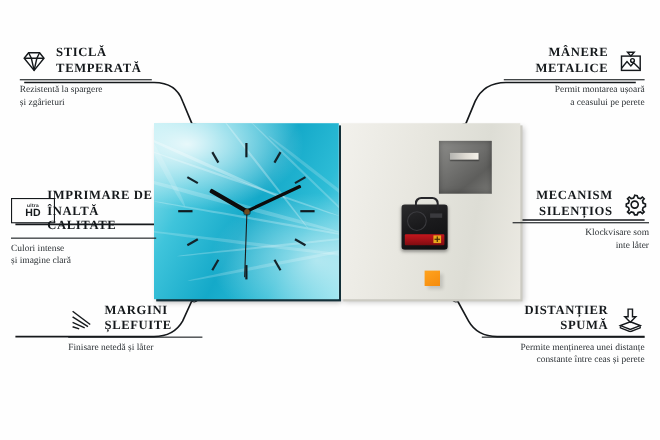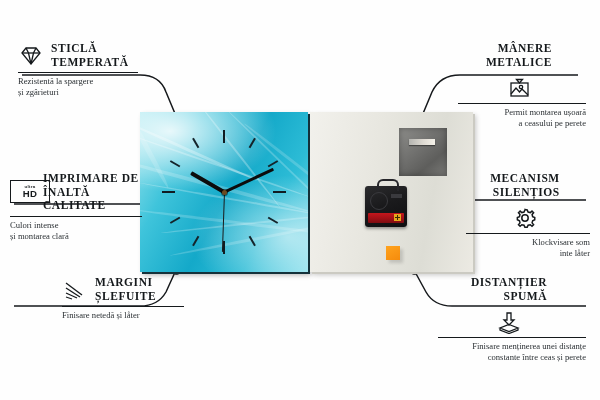--- a/index.html
+++ b/index.html
@@ -84,21 +84,21 @@
     color:#15191c;line-height:13.5px;text-transform:uppercase;
   }
   .co-rule{height:1px;background:#15191c;margin-top:3px;}
   .co-sub{
     font-family:"Liberation Serif", serif;
     font-size:8.6px;color:#2b3034;line-height:11px;margin-top:3px;
   }
   .left .co-head{justify-content:flex-start;}
   .left .co-title{text-align:left;}
   .left .co-sub{text-align:left;}
-  .right .co-head{justify-content:flex-end;flex-direction:column;}
+  .right .co-head{justify-content:flex-end;}
   .right .co-title{text-align:right;}
   .right .co-sub{text-align:right;}
   .ico{flex:0 0 auto;width:26px;height:24px;display:block;}
   .ico svg{display:block;}
 
   
   #wires{position:absolute;left:0;top:0;width:600px;height:400px;pointer-events:none;}
   .dot{position:absolute;width:9px;height:9px;border-radius:50%;background:#ffffff;border:1.6px solid #16191c;box-sizing:border-box;}
 
   
@@ -236,21 +236,21 @@
         </span>
       </span>
       <span class="co-title">
         <span>IMPRIMARE DE</span><br>
         <span>ÎNALTĂ CALITATE</span>
       </span>
     </div>
     <div class="co-rule" style="width:132px"></div>
     <div class="co-sub">
       <span>Culori intense</span><br>
-      <span>și montarea clară</span>
+      <span>și imagine clară</span>
     </div>
   </div>
 
   <div class="callout left" style="left:34px;top:276px;width:128px;margin-left:28px;">
     <div class="co-head">
       <span class="ico">
         <svg viewBox="0 0 26 24" width="26" height="24" fill="none" stroke="#15191c" stroke-width="1.3">
           <path d="M4 5 L20 17"></path>
             <path d="M4 10 L18 19"></path>
             <path d="M4 15 L15 20"></path>
@@ -319,18 +319,18 @@
       <span class="ico">
         <svg viewBox="0 0 26 24" width="26" height="24" fill="none" stroke="#15191c" stroke-width="1.3">
           <path d="M11 3 h4 v7 h3 l-5 5 -5-5 h3 z"></path>
           <path d="M13 14.5 L22 18 L13 21.5 L4 18 Z"></path>
           <path d="M4 18.5 L4 20 L13 23.5 L22 20 L22 18.5"></path>
         </svg>
       </span>
     </div>
     <div class="co-rule" style="width:148px;margin-left:6px;"></div>
     <div class="co-sub">
-      <span>Finisare menținerea unei distanțe</span><br>
+      <span>Permite menținerea unei distanțe</span><br>
       <span>constante între ceas și perete</span>
     </div>
   </div>
 
 </div>
 
 </body></html>

